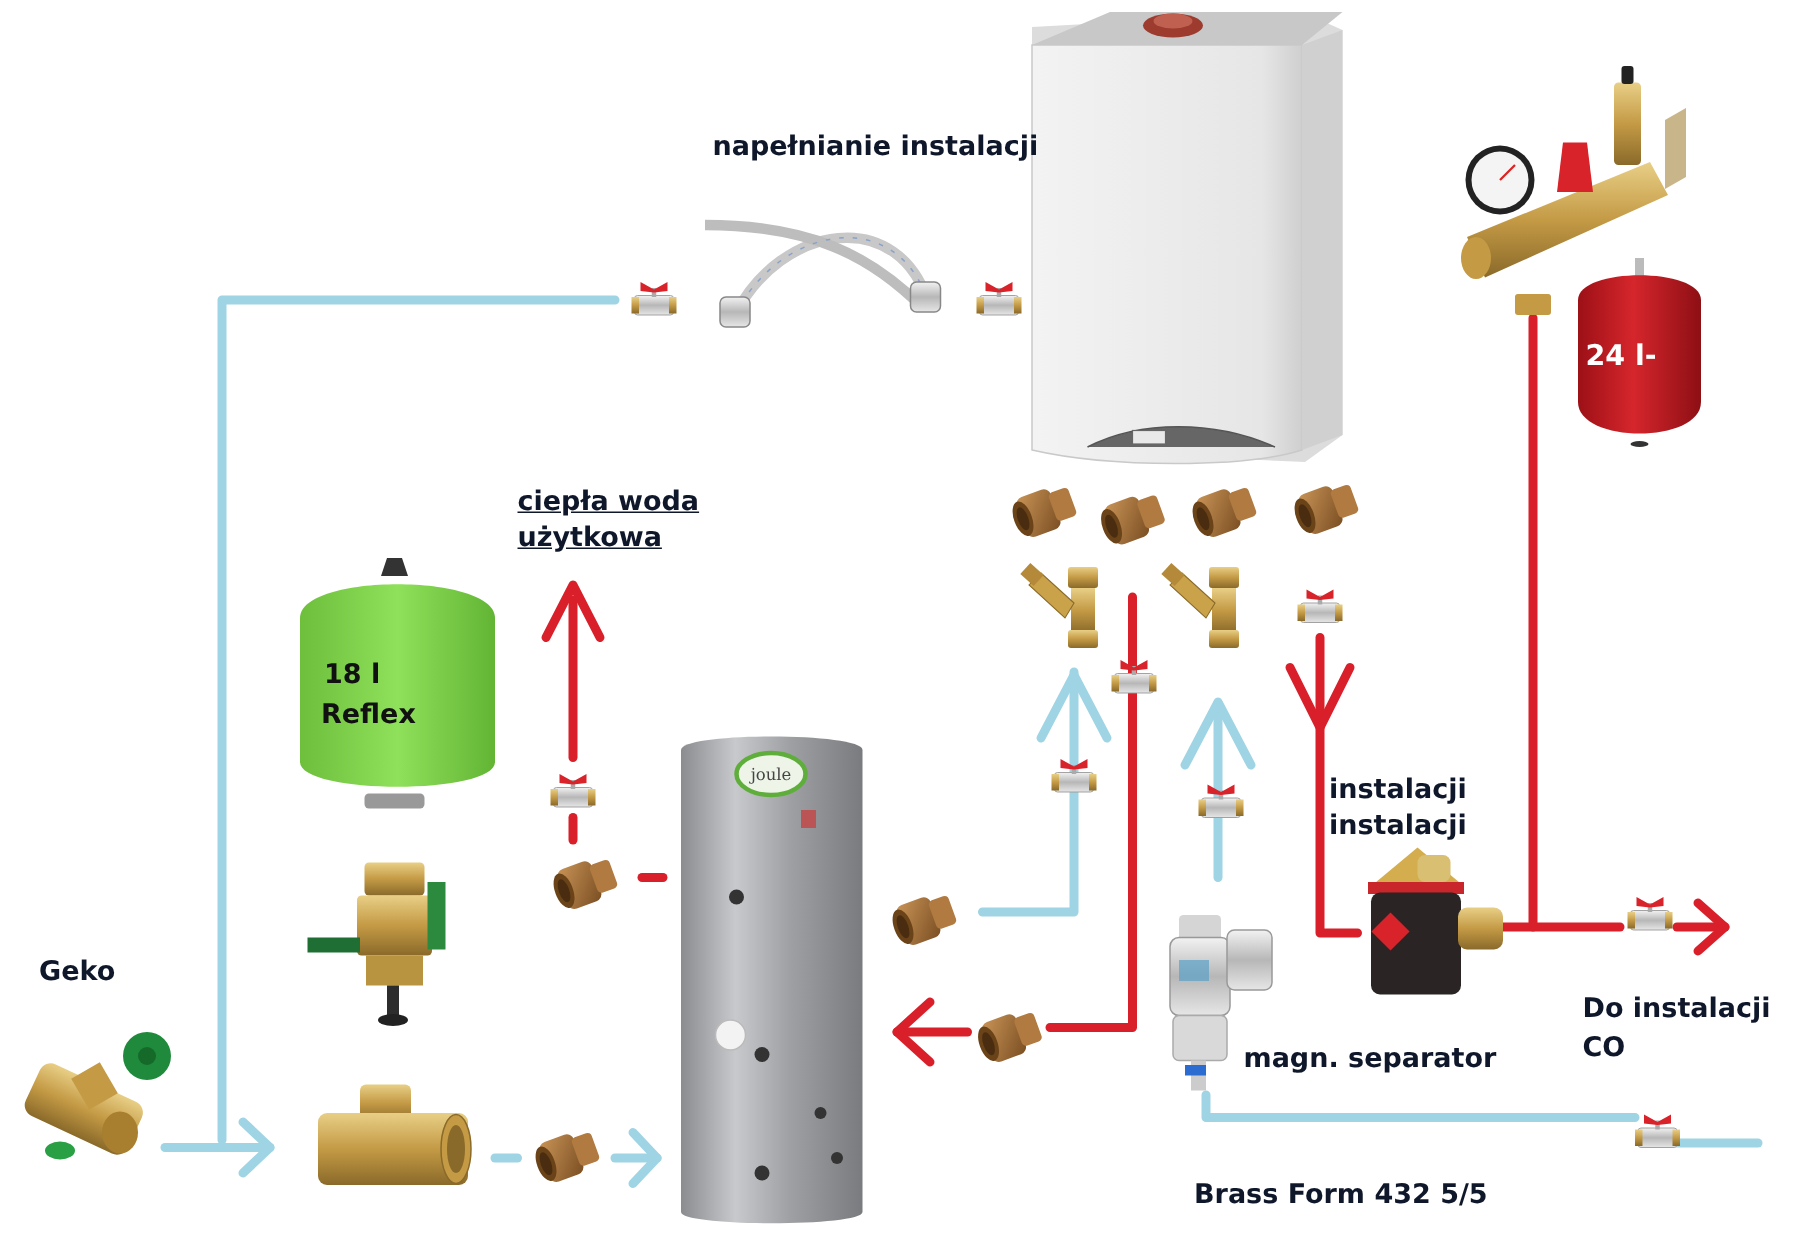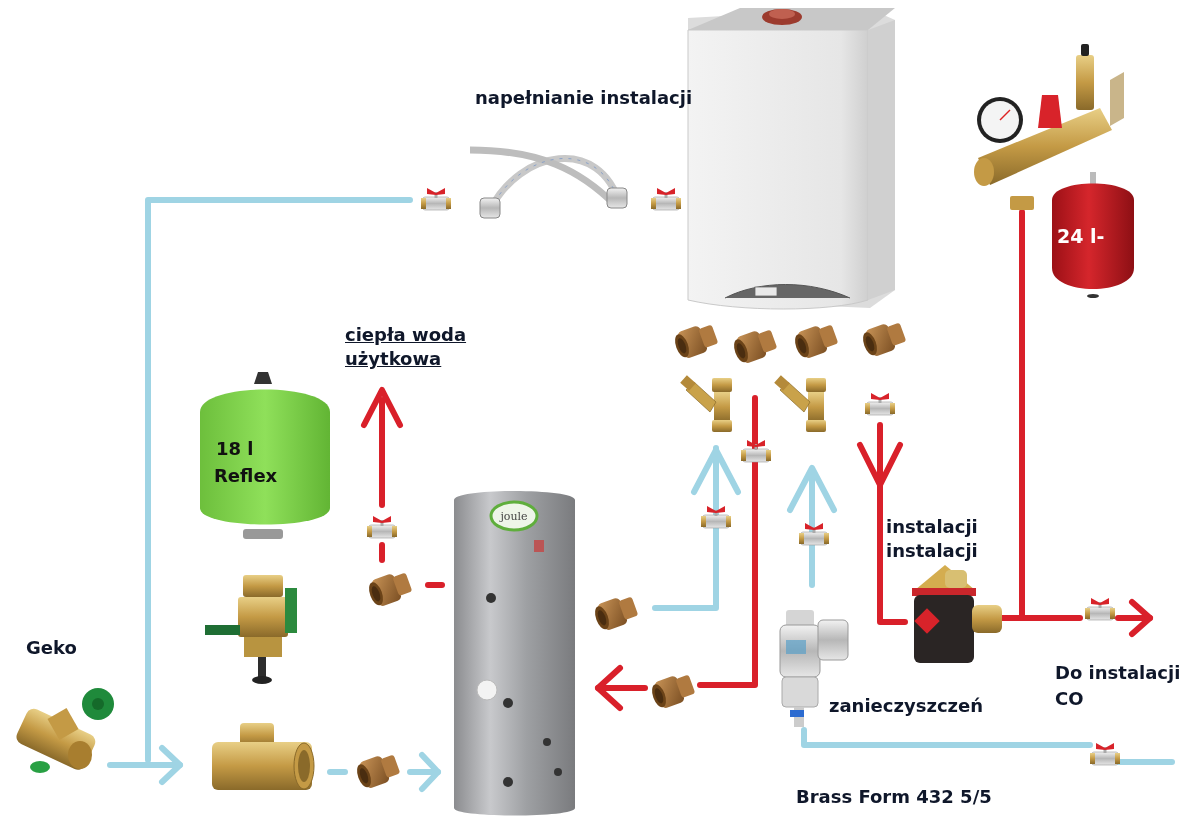--- a/index.html
+++ b/index.html
@@ -259,16 +259,16 @@
   <div>instalacji</div>
   <div>instalacji</div>
 </div>
 
 <div class="label center" style="left:1055px; top:660px; width:130px; font-size:18px; line-height:26px;">
   <div>Do instalacji</div>
   <div>CO</div>
 </div>
 
 <div class="label" style="left:829px; top:693px; font-size:18px; line-height:26px;">
-  <div>zanieczyszczeń</div>
+  <div>magn. separator</div>
 </div>
 
 <div class="label" style="left:796px; top:786px; font-size:18px;">Brass Form 432 5/5</div>
 
 </body></html>

